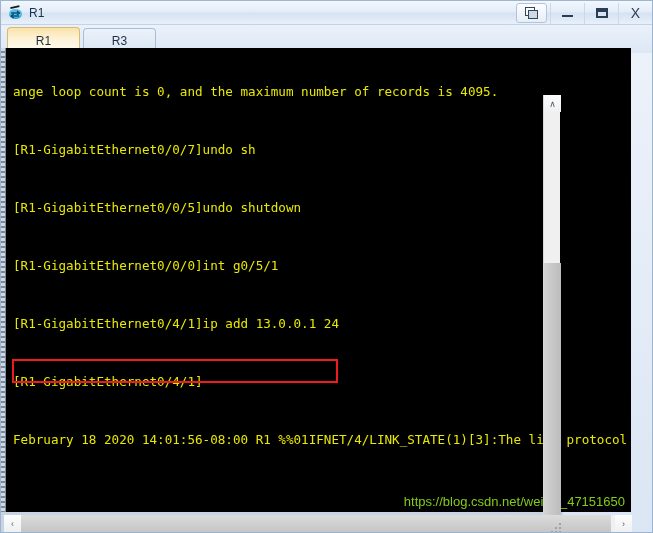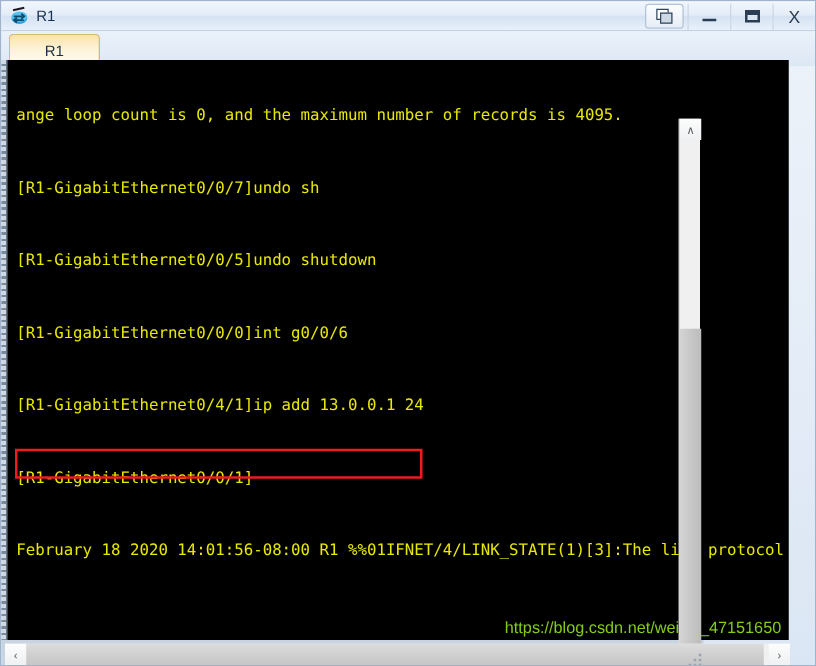--- a/index.html
+++ b/index.html
@@ -319,33 +319,36 @@
       <div class="win-btn sep">
         <span class="glyph-close">X</span>
       </div>
     </div>
   </div>
 
   <div id="tab-strip">
     <div class="tab active">
       <span>R1</span>
     </div>
+    <div class="tab">
+      <span>R3</span>
+    </div>
   </div>
 
   <div id="console-frame">
     <div id="console-left-edge"></div>
 
     <div id="console-body">
       <div id="console-text">
         <div class="line">ange loop count is 0, and the maximum number of records is 4095.</div>
         <div class="line">[R1-GigabitEthernet0/0/7]undo sh</div>
         <div class="line">[R1-GigabitEthernet0/0/5]undo shutdown</div>
-        <div class="line">[R1-GigabitEthernet0/0/0]int g0/0/6</div>
+        <div class="line">[R1-GigabitEthernet0/0/0]int g0/5/1</div>
         <div class="line">[R1-GigabitEthernet0/4/1]ip add 13.0.0.1 24</div>
-        <div class="line">[R1-GigabitEthernet0/0/1]</div>
+        <div class="line">[R1-GigabitEthernet0/4/1]</div>
         <div class="line">February 18 2020 14:01:56-08:00 R1 %%01IFNET/4/LINK_STATE(1)[3]:The line protocol IP</div>
         
         
         
         
         
         
         
         
         

